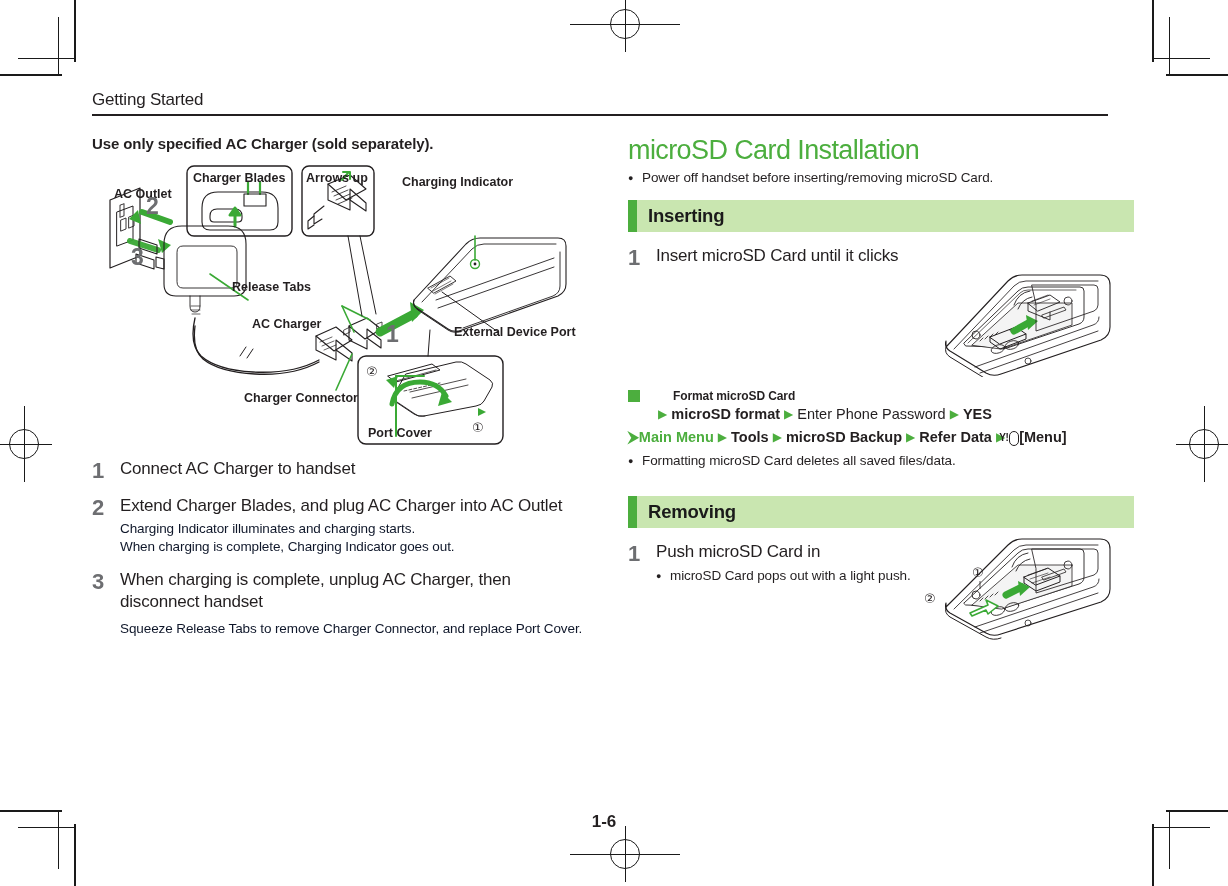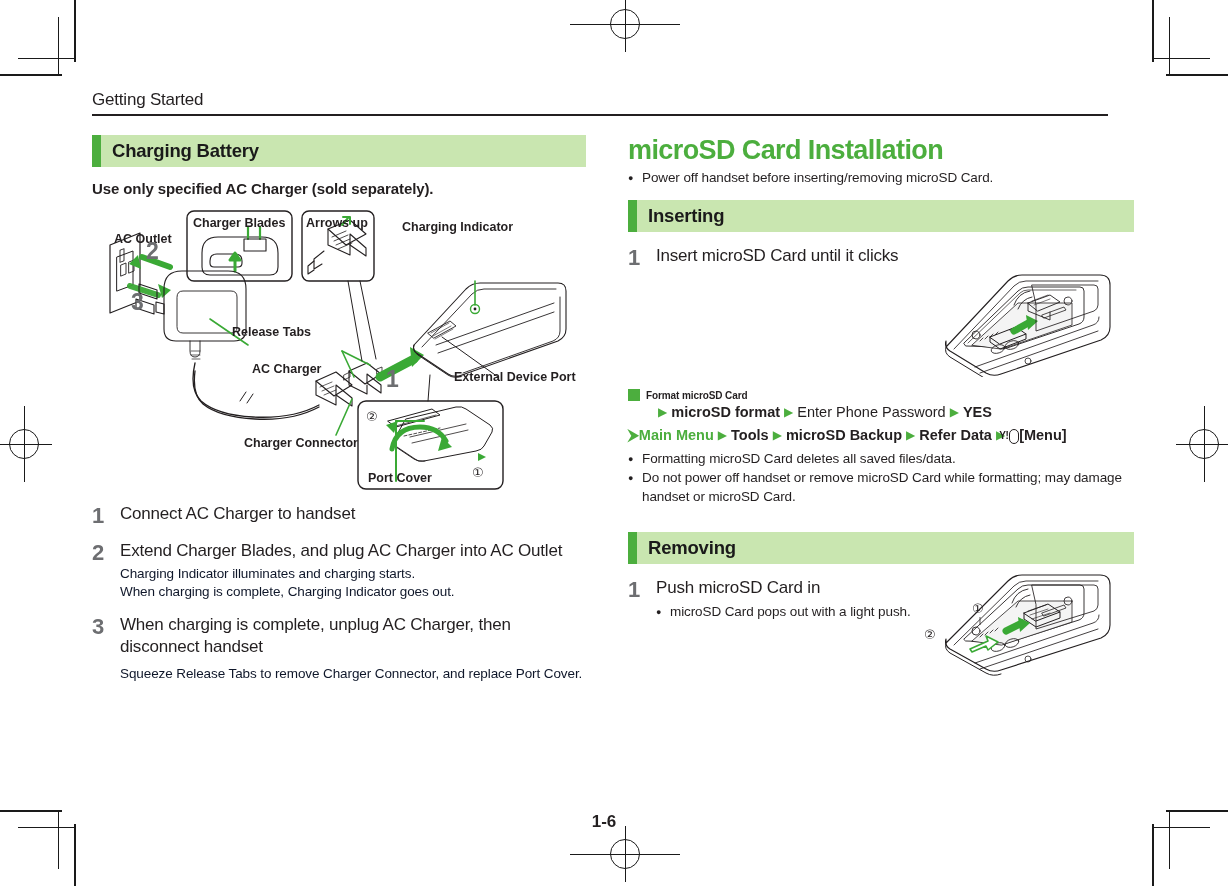--- a/index.html
+++ b/index.html
@@ -86,37 +86,37 @@
   .step .sub-bullet {
     font-size: 13.5px; color: #231f20; line-height: 18px; margin-top: 4px;
     padding-left: 14px; position: relative; letter-spacing: -0.1px;
   }
   .step .sub-bullet::before {
     content: "\25CF"; position: absolute; left: 0; top: 0; font-size: 9px; line-height: 19px;
   }
 
   
   .big-heading {
-    font-size: 27px; font-weight: bold; color: #4cae3e;
+    font-size: 27px; font-weight: normal; color: #4cae3e;
     letter-spacing: -0.6px; line-height: 30px; margin-bottom: 3px;
   }
   .note {
     font-size: 13.5px; color: #231f20; line-height: 19px;
     padding-left: 14px; position: relative; letter-spacing: -0.1px;
   }
   .note::before {
     content: "\25CF"; position: absolute; left: 0; top: 0; font-size: 9px; line-height: 20px;
   }
   .hand-ref { display:inline-block; vertical-align:-2px; margin-right:1px; }
 
   
   .subblock { margin-top: 12px; }
   .subblock-title {
-    font-size: 10px; font-weight: bold; color: #231f20;
-    display: flex; align-items: center; letter-spacing: -0.1px;
+    font-size: 12px; font-weight: bold; color: #231f20;
+    display: flex; align-items: center; letter-spacing: -0.1px; gap: 27px;
   }
   .sq { width: 12px; height: 12px; background: #4cae3e; margin-right: 6px; flex: none; }
 
   .navpath {
     font-size: 14.5px; line-height: 21px; color: #231f20;
     margin-top: 1px;
     padding-left: 15px;
     text-indent: -15px;
   }
   .navpath .gt { color: #4cae3e; font-weight: bold; font-size: 15px; }
@@ -192,24 +192,20 @@
 
 <div class="page">
 
   <div class="running-head">Getting Started</div>
   <div class="head-rule"></div>
 
   <div class="cols">
 
     <div class="col-left">
 
-      <div class="sec-bar">
-        <div class="tick"></div>
-        <div class="sec-title">Charging Battery</div>
-      </div>
 
       <div class="lead">Use only specified AC Charger (sold separately).</div>
 
       <div class="illus" style="height:285px;margin-top:4px;">
         <svg width="500" height="285" viewBox="0 0 500 285">
           <defs>
             <marker id="gArrow" markerWidth="6" markerHeight="6" refX="3" refY="3" orient="auto">
               <path d="M0,0 L6,3 L0,6 z" fill="#3aa935"></path>
             </marker>
           </defs>
@@ -463,21 +459,20 @@
           <span class="b">Tools</span>
           <span class="ar">▶</span>
           <span class="b">microSD Backup</span>
           <span class="ar">▶</span>
           <span class="b">Refer Data</span>
           <span class="ar">▶</span>
           <span class="ykey">Y!</span><span class="b">[Menu]</span>
         </div>
 
         <div class="note" style="margin-top:3px;">Formatting microSD Card deletes all saved files/data.</div>
-        <div class="note">Do not power off handset or remove microSD Card while formatting; may damage handset or microSD Card.</div>
       </div>
 
       <div class="sec-bar" style="margin-top:26px;">
         <div class="tick"></div>
         <div class="sec-title">Removing</div>
       </div>
 
       <div class="step" style="margin-top:6px;">
         <div class="num">1</div>
         <div class="body">

